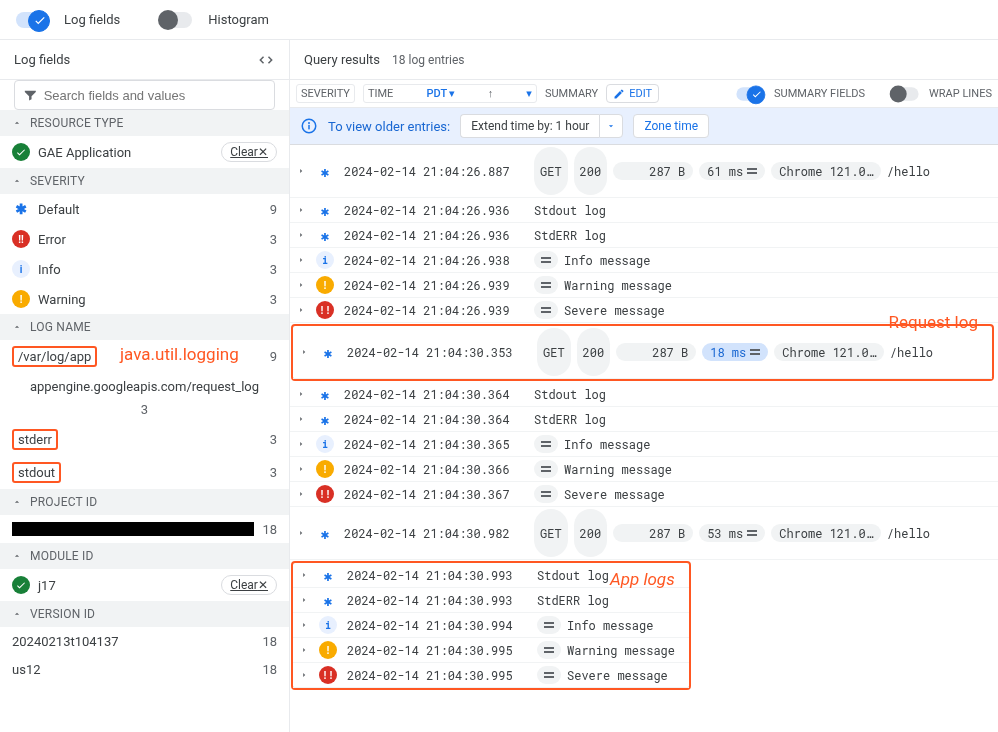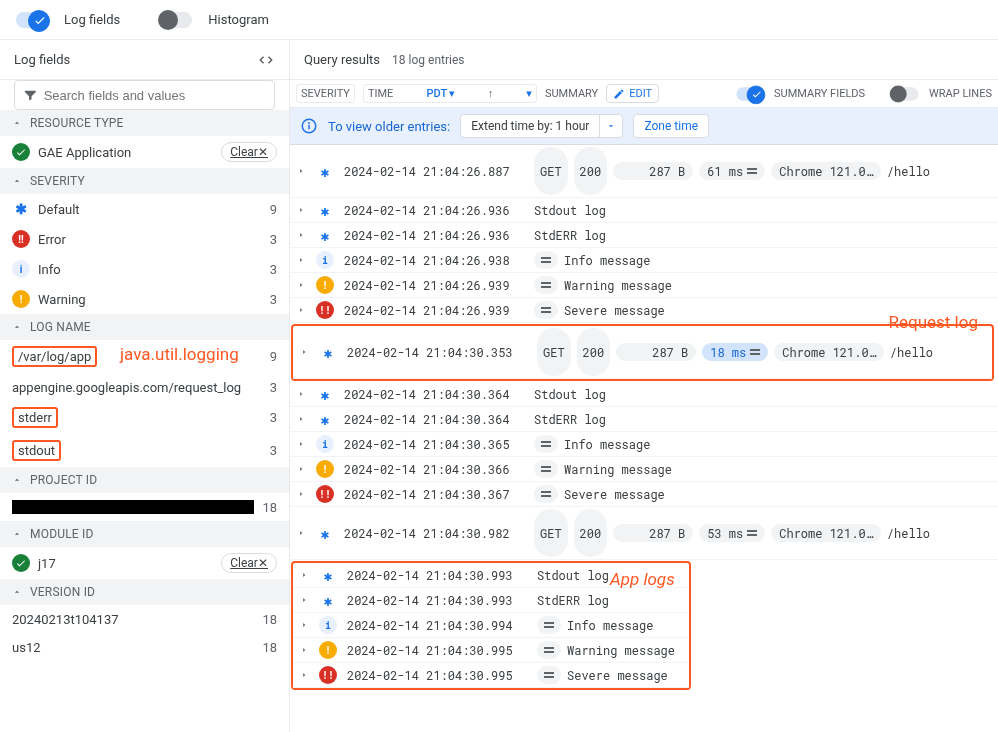--- a/index.html
+++ b/index.html
@@ -140,21 +140,21 @@
           <path fill="#5f6368" d="M7 14l5-5 5 5z"></path>
         </svg>
       <span>Log name</span>
     </div>
     <div id="logname-rows" style="position:relative;">
         <div class="sb-row" style="position:relative;">
       <span class="lbl"><span class="hl-box">/var/log/app</span></span>
           <span class="annot" style="position:absolute;left:120px;top:4px;">java.util.logging</span>
       <span class="cnt">9</span>
     </div>
-        <div class="sb-row" style="position:relative;">
+        <div class="sb-row" style="position:relative;flex-direction:column;">
       <span class="lbl">appengine.googleapis.com/request_log</span>
       <span class="cnt">3</span>
     </div>
         <div class="sb-row" style="position:relative;">
       <span class="lbl"><span class="hl-box">stderr</span></span>
       <span class="cnt">3</span>
     </div>
         <div class="sb-row" style="position:relative;">
       <span class="lbl"><span class="hl-box">stdout</span></span>
       <span class="cnt">3</span>

